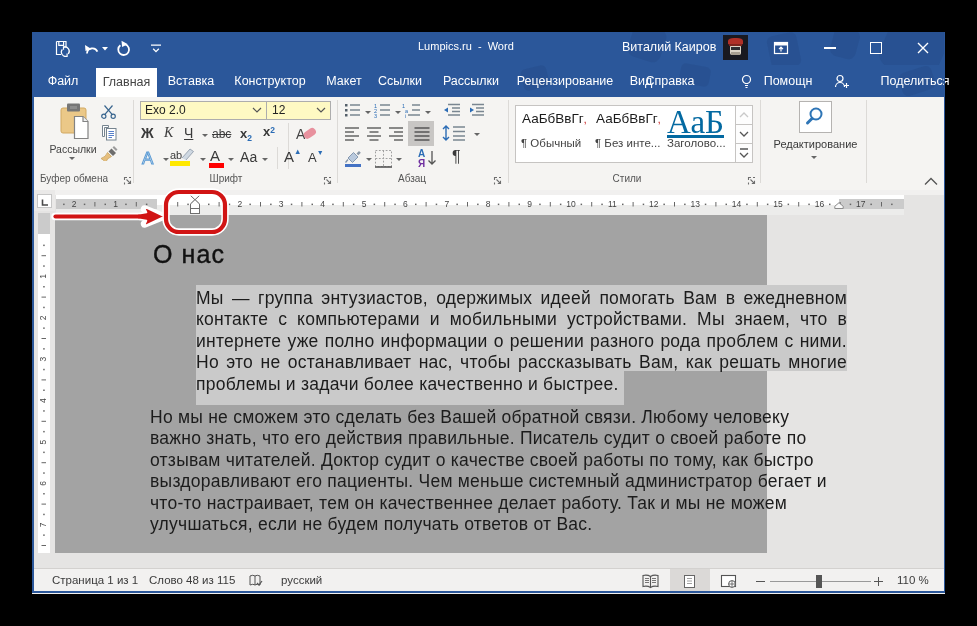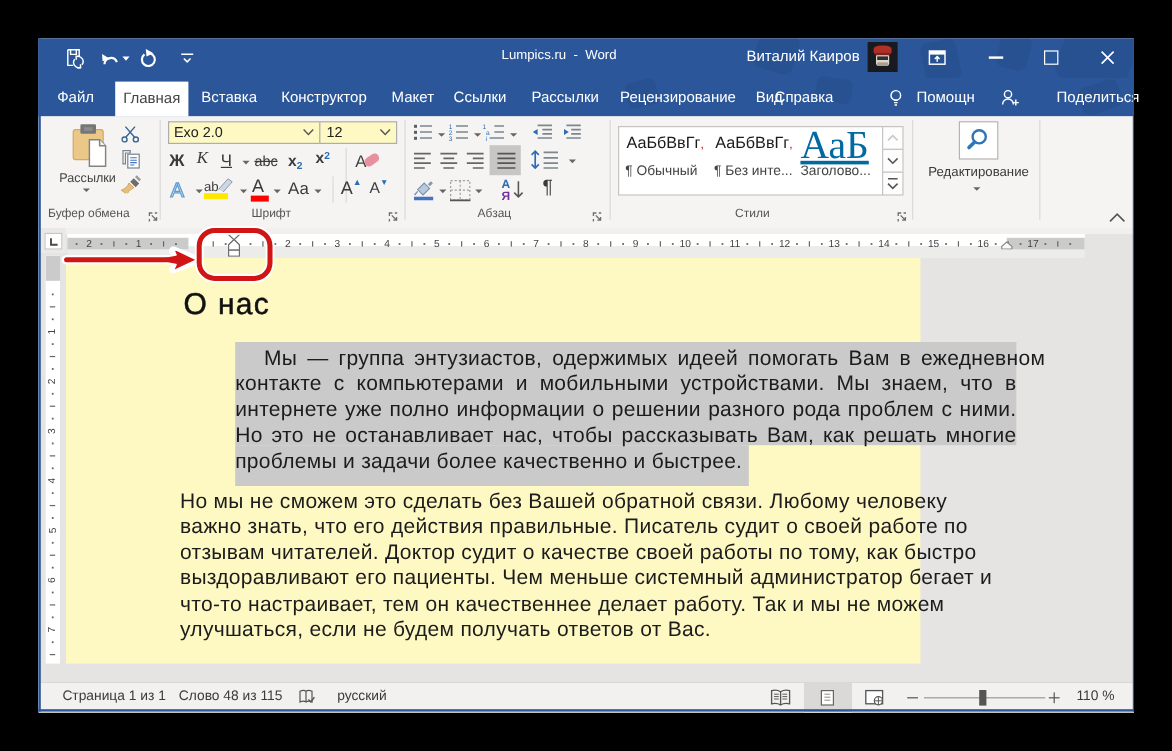--- a/index.html
+++ b/index.html
@@ -15,21 +15,21 @@
   #activetab{position:absolute;background:#fff;color:#444;z-index:2;}
   
   #ribbon{position:absolute;left:0;top:65px;width:913px;height:93px;background:#f5f4f2;border-bottom:1px solid #d5d2cf;}
   .gsep{position:absolute;top:3px;height:83px;width:1px;background:#dcdad7;}
   .glabel{position:absolute;top:76px;height:13px;font-size:10px;color:#555;text-align:center;}
   .launch{position:absolute;top:79px;width:10px;height:10px;}
   .combo{position:absolute;background:#fef9c3;border:1px solid #adadad;font-size:12px;color:#222;}
   .rtxt{position:absolute;color:#444;}
   
   #docarea{position:absolute;left:0;top:158px;width:913px;height:378px;background:#e5e4e3;}
-  #page{position:absolute;left:23px;top:25px;width:712px;height:338px;background:#fef9c3;}
+  #page{position:absolute;left:23px;top:25px;width:712px;height:338px;background:#a3a3a3;}
   .dline{position:absolute;left:0;font-size:17.5px;color:#1c1c1c;letter-spacing:0.25px;white-space:nowrap;line-height:21.5px;}
   .j{left:141px;width:651px;text-align:justify;text-align-last:justify;white-space:normal;height:21.5px;overflow:hidden;}
   
   #status{position:absolute;left:0;top:536px;width:913px;height:25px;background:#f2f1f0;border-top:1px solid #d3d1cf;font-size:11.5px;color:#3b3b3b;}
   .stxt{position:absolute;top:5px;}
 </style></head>
 <body>
 <div id="win">
   <div id="titlebar">
 
@@ -442,21 +442,21 @@
 
     <svg class="abs" style="left:155px;top:5px;" width="16" height="19" viewBox="0 0 16 19">
       <path d="M3.2 0.2 L12.8 9.4 M12.8 0.2 L3.2 9.4" stroke="#6e6e6e" stroke-width="1" fill="none"></path>
       <polygon points="8,4.6 12.5,9 12.5,13.5 3.5,13.5 3.5,9" fill="#fff" stroke="#6e6e6e" stroke-width="1"></polygon>
       <rect x="3.5" y="13.5" width="9" height="5" fill="#fff" stroke="#6e6e6e" stroke-width="1"></rect>
     </svg>
     <div id="page">
       <div class="abs" style="left:98px;top:27px;font-size:25px;line-height:25px;color:#111;letter-spacing:1.1px;-webkit-text-stroke:0.4px #111;">О нас</div>
       <div class="abs" style="left:141px;top:70px;width:651px;height:86px;background:#cacaca;"></div>
       <div class="abs" style="left:141px;top:156px;width:428px;height:34px;background:#cacaca;"></div>
-      <div class="dline j" style="top:72.5px;padding-left:24px;">Мы — группа энтузиастов, одержимых идеей помогать Вам в ежедневном</div>
+      <div class="dline j" style="top:72.5px;">Мы — группа энтузиастов, одержимых идеей помогать Вам в ежедневном</div>
       <div class="dline j" style="top:94px;">контакте с компьютерами и мобильными устройствами. Мы знаем, что в</div>
       <div class="dline j" style="top:115.5px;">интернете уже полно информации о решении разного рода проблем с ними.</div>
       <div class="dline j" style="top:137px;">Но это не останавливает нас, чтобы рассказывать Вам, как решать многие</div>
       <div class="dline" style="left:95px;top:192px;">Но мы не сможем это сделать без Вашей обратной связи. Любому человеку</div>
       <div class="dline" style="left:141px;top:158.5px;">проблемы и задачи более качественно и быстрее.</div>
       <div class="dline" style="left:95px;top:213.4px;">важно знать, что его действия правильные. Писатель судит о своей работе по</div>
       <div class="dline" style="left:95px;top:234.8px;">отзывам читателей. Доктор судит о качестве своей работы по тому, как быстро</div>
       <div class="dline" style="left:95px;top:256.2px;">выздоравливают его пациенты. Чем меньше системный администратор бегает и</div>
       <div class="dline" style="left:95px;top:299px;">улучшаться, если не будем получать ответов от Вас.</div>
       <div class="dline" style="left:95px;top:277.6px;">что-то настраивает, тем он качественнее делает работу. Так и мы не можем</div>

